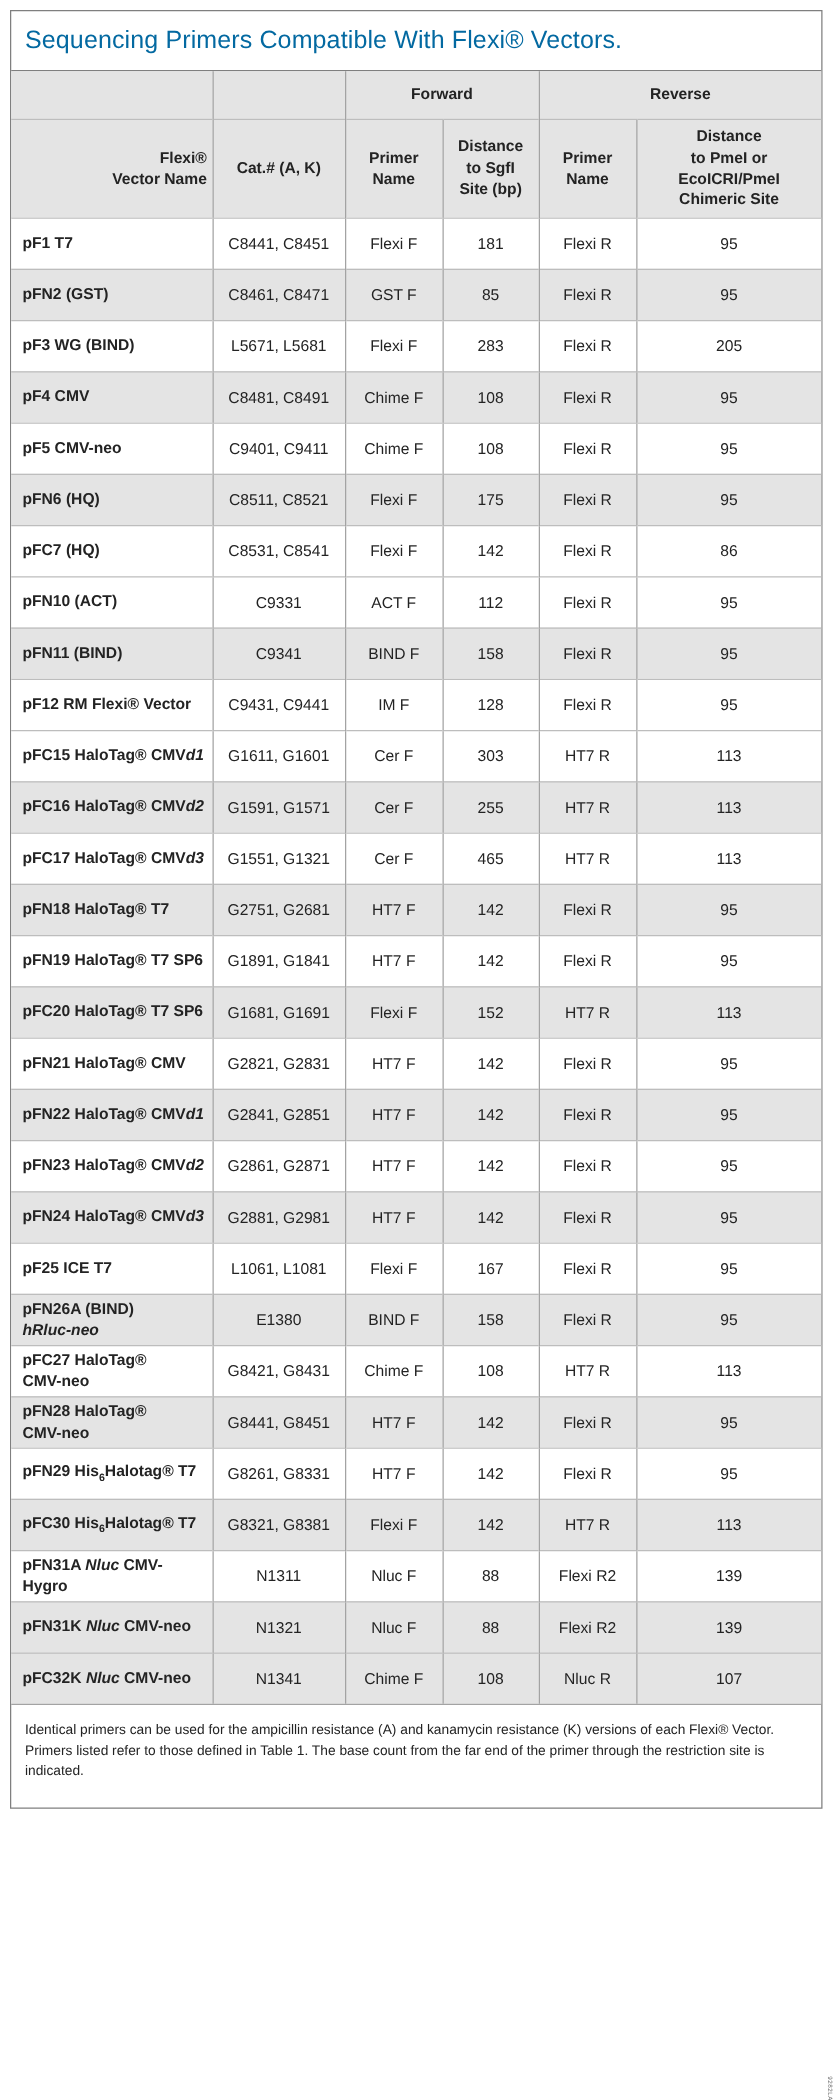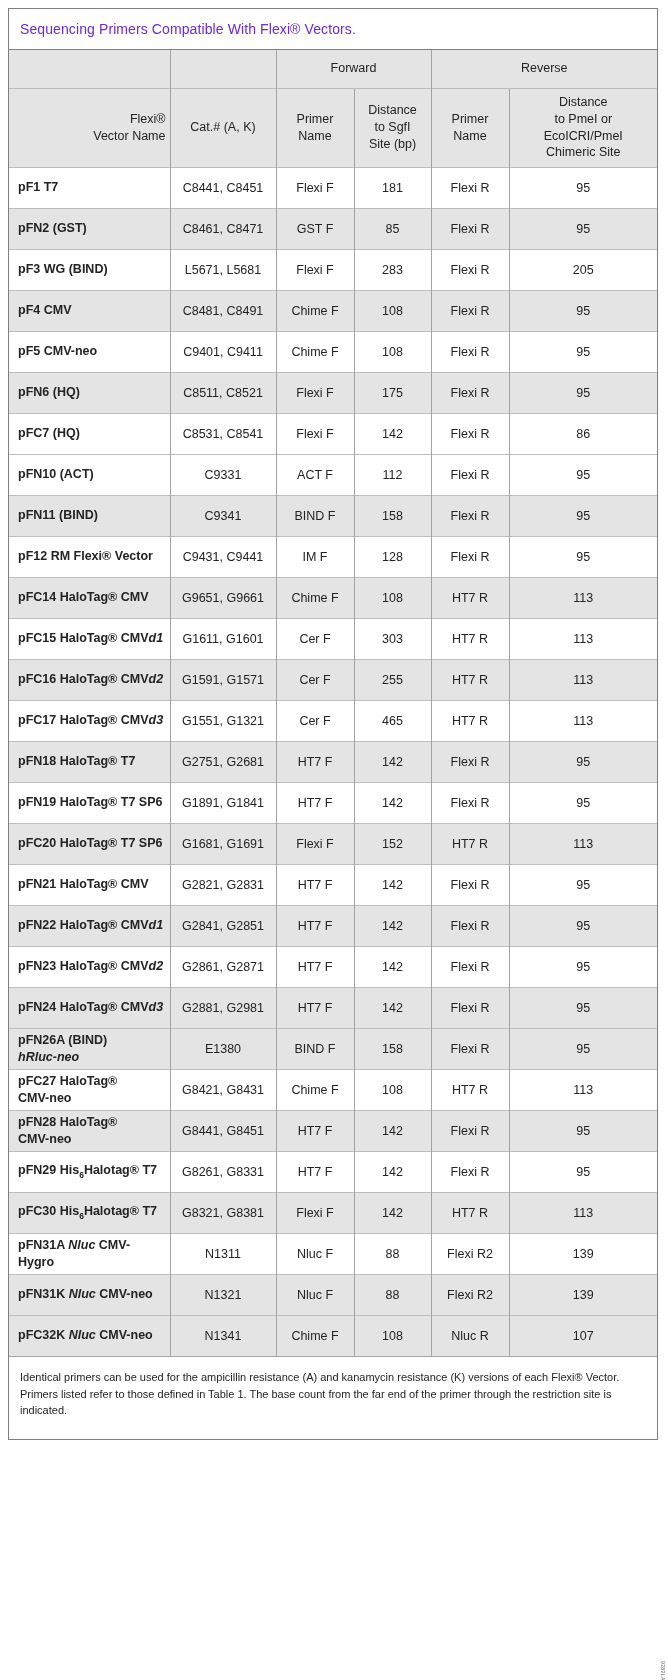--- a/index.html
+++ b/index.html
@@ -14,35 +14,35 @@
   body{
     width:667px;height:1680px;background:#fff;position:relative;
     font-family:"Liberation Sans",sans-serif;color:var(--text);
     overflow:hidden;
   }
   .figure{
     position:absolute;left:8px;top:8px;width:650px;
     border:1px solid var(--border-outer);background:#fff;
   }
   .title{
-    font-size:14px;letter-spacing:0.1px;
-    padding:12px 11px 12px;color:#6d28d9;
+    font-size:20px;letter-spacing:0.1px;
+    padding:12px 11px 12px;color:#0369a1;
     border-bottom:1px solid var(--border-outer);
   }
   table{border-collapse:collapse;width:100%;table-layout:fixed;}
   th,td{
     border-left:1px solid var(--bv);
     border-top:1px solid var(--bh);
     font-size:12.5px;text-align:center;vertical-align:middle;
     padding:3px 4px;
   }
   th:first-child,td:first-child{border-left:none;}
   thead tr:first-child th{border-top:none;}
   thead th{
-    background:var(--row-alt);font-weight:400;
+    background:var(--row-alt);font-weight:700;
     white-space:pre-line;line-height:1.35;
   }
   tr.group-row th{height:38px;font-size:12.5px;}
   tr.col-row th{height:79px;}
   th.name-head{text-align:right;padding-left:3px;}
   tbody td{height:41px;background:#fff;}
   tbody tr.alt td{background:var(--row-alt);}
   td.name-cell{text-align:left;padding-left:9px;line-height:1.35;font-weight:bold;}
   td.name-cell .sub{vertical-align:sub;font-size:8.5px;}
   .footnote{
@@ -170,28 +170,20 @@
           <td>95</td>
         </tr>
         <tr>
           <td class="name-cell"><span>pF12 RM Flexi® Vector</span></td>
           <td>C9431, C9441</td>
           <td>IM F</td>
           <td>128</td>
           <td>Flexi R</td>
           <td>95</td>
         </tr>
-        <tr class="alt">
-          <td class="name-cell"><span>pFC14 HaloTag® CMV</span></td>
-          <td>G9651, G9661</td>
-          <td>Chime F</td>
-          <td>108</td>
-          <td>HT7 R</td>
-          <td>113</td>
-        </tr>
         <tr>
           <td class="name-cell"><span>pFC15 HaloTag® CMV</span><span style="font-style: italic;">d1</span></td>
           <td>G1611, G1601</td>
           <td>Cer F</td>
           <td>303</td>
           <td>HT7 R</td>
           <td>113</td>
         </tr>
         <tr class="alt">
           <td class="name-cell"><span>pFC16 HaloTag® CMV</span><span style="font-style: italic;">d2</span></td>
@@ -255,20 +247,28 @@
           <td>HT7 F</td>
           <td>142</td>
           <td>Flexi R</td>
           <td>95</td>
         </tr>
         <tr class="alt">
           <td class="name-cell"><span>pFN24 HaloTag® CMV</span><span style="font-style: italic;">d3</span></td>
           <td>G2881, G2981</td>
           <td>HT7 F</td>
           <td>142</td>
+          <td>Flexi R</td>
+          <td>95</td>
+        </tr>
+        <tr>
+          <td class="name-cell"><span>pF25 ICE T7</span></td>
+          <td>L1061, L1081</td>
+          <td>Flexi F</td>
+          <td>167</td>
           <td>Flexi R</td>
           <td>95</td>
         </tr>
         <tr class="alt">
           <td class="name-cell"><span>pFN26A (BIND)</span><br><span style="font-style: italic;">hRluc-neo</span></td>
           <td>E1380</td>
           <td>BIND F</td>
           <td>158</td>
           <td>Flexi R</td>
           <td>95</td>

